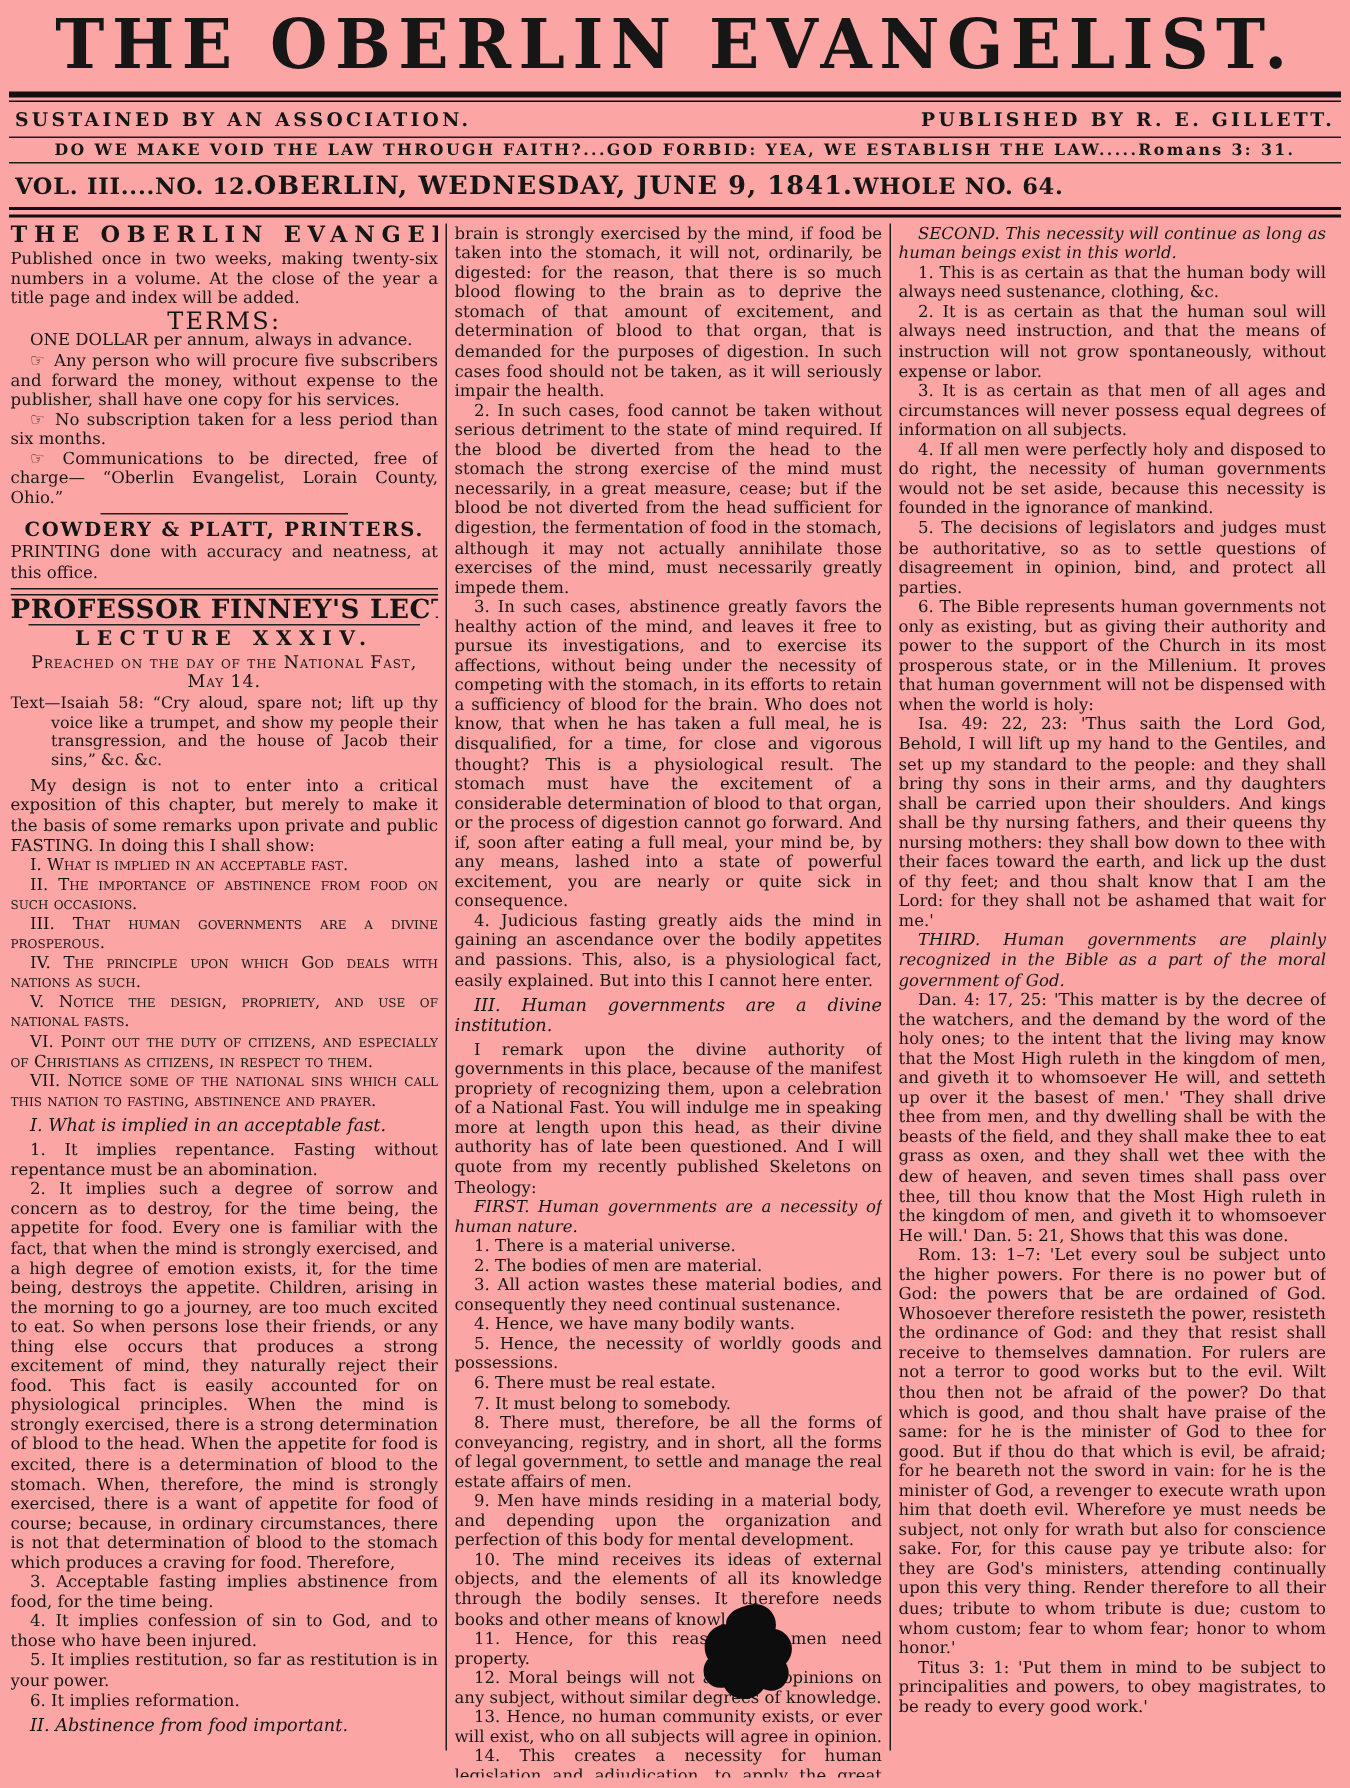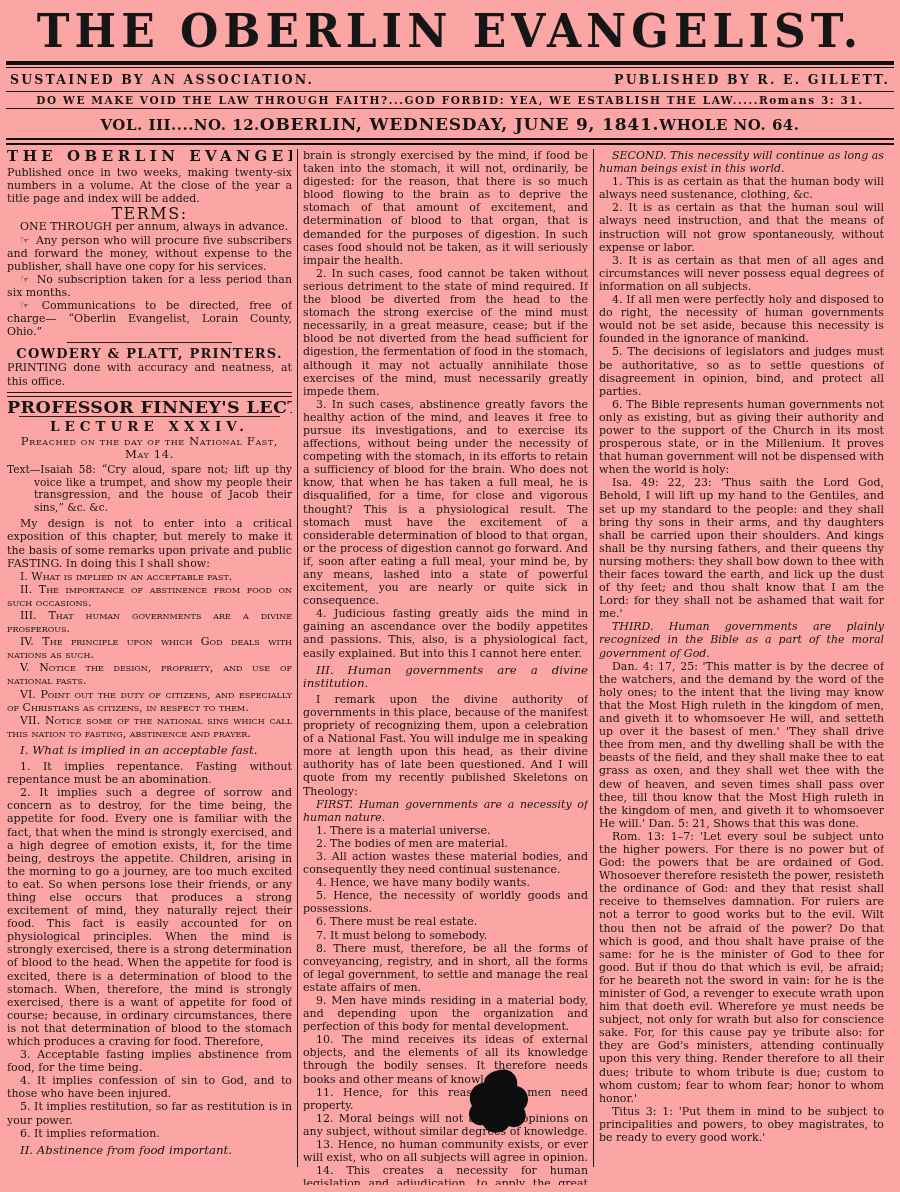--- a/index.html
+++ b/index.html
@@ -7,21 +7,21 @@
         font-family:"DejaVu Serif","Liberation Serif",serif;overflow:hidden;}
   
   .masthead{padding-top:3px;}
   .mast-title{text-align:center;font-weight:bold;font-size:44px;line-height:54px;letter-spacing:5px;
               transform:scaleY(1.04);transform-origin:top;white-space:nowrap;}
   .mrule-a{margin:4px 6px 0;height:2px;border-top:4px solid #101010;border-bottom:1px solid #101010;}
   .subrow{display:flex;justify-content:space-between;padding:4px 10px 2px;font-weight:bold;
           font-size:12.5px;letter-spacing:2.2px;}
   .mrule-b{margin:2px 6px;height:0;border-top:1.6px solid #1c1c1c;}
   .motto{text-align:center;font-weight:bold;font-size:10.5px;letter-spacing:1.6px;padding:0 12px;}
-  .dateline-row{display:flex;justify-content:center;align-items:baseline;padding:3px 10px 4px;}
+  .dateline-row{display:flex;justify-content:flex-start;align-items:baseline;padding:3px 10px 4px;}
   .vol,.whole{font-size:15px;font-weight:bold;letter-spacing:.5px;}
   .date{font-size:17px;font-weight:bold;letter-spacing:.8px;}
   .mrule-c{margin:0 6px;height:3px;border-top:2px solid #101010;border-bottom:2px solid #101010;}
   
   .cols{display:flex;align-items:stretch;padding:4px 7px 0;}
   .col{flex:0 0 285px;width:285px;height:1036px;overflow:hidden;
        font-size:11px;line-height:13.1px;text-align:justify;}
   .vsep{flex:0 0 1px;background:#1d1d1d;margin:0 5px;height:1018px;}
   p{margin:0;}
   .ind{text-indent:13px;}
@@ -66,21 +66,21 @@
       <span class="whole">WHOLE NO. 64.</span>
     </div>
     <div class="mrule-c"></div>
   </div>
 
   <div class="cols">
     <div class="col">
         <p class="c paper-title">THE OBERLIN EVANGELIST,</p>
         <p class="noind">Published once in two weeks, making twenty-six numbers in a volume.  At the close of the year a title page and index will be added.</p>
         <p class="c terms">TERMS:</p>
-        <p class="ind">ONE THROUGH per annum, always in advance.</p>
+        <p class="ind">ONE DOLLAR per annum, always in advance.</p>
         <p class="ind"><span class="hand">☞</span> Any person who will procure five subscribers and forward the money, without expense to the publisher, shall have one copy for his services.</p>
         <p class="ind"><span class="hand">☞</span> No subscription taken for a less period than six months.</p>
         <p class="ind"><span class="hand">☞</span> Communications to be directed, free of charge— “Oberlin Evangelist, Lorain County, Ohio.”</p>
         <div class="rule rshort"></div>
         <p class="c printers">COWDERY &amp; PLATT, PRINTERS.</p>
         <p class="noind">PRINTING done with accuracy and neatness, at this office.</p>
         <div class="rule r2"></div>
         <p class="c prof">PROFESSOR FINNEY'S LECTURES.</p>
         <div class="rule r1"></div>
         <p class="c lecture">LECTURE XXXIV.</p>

